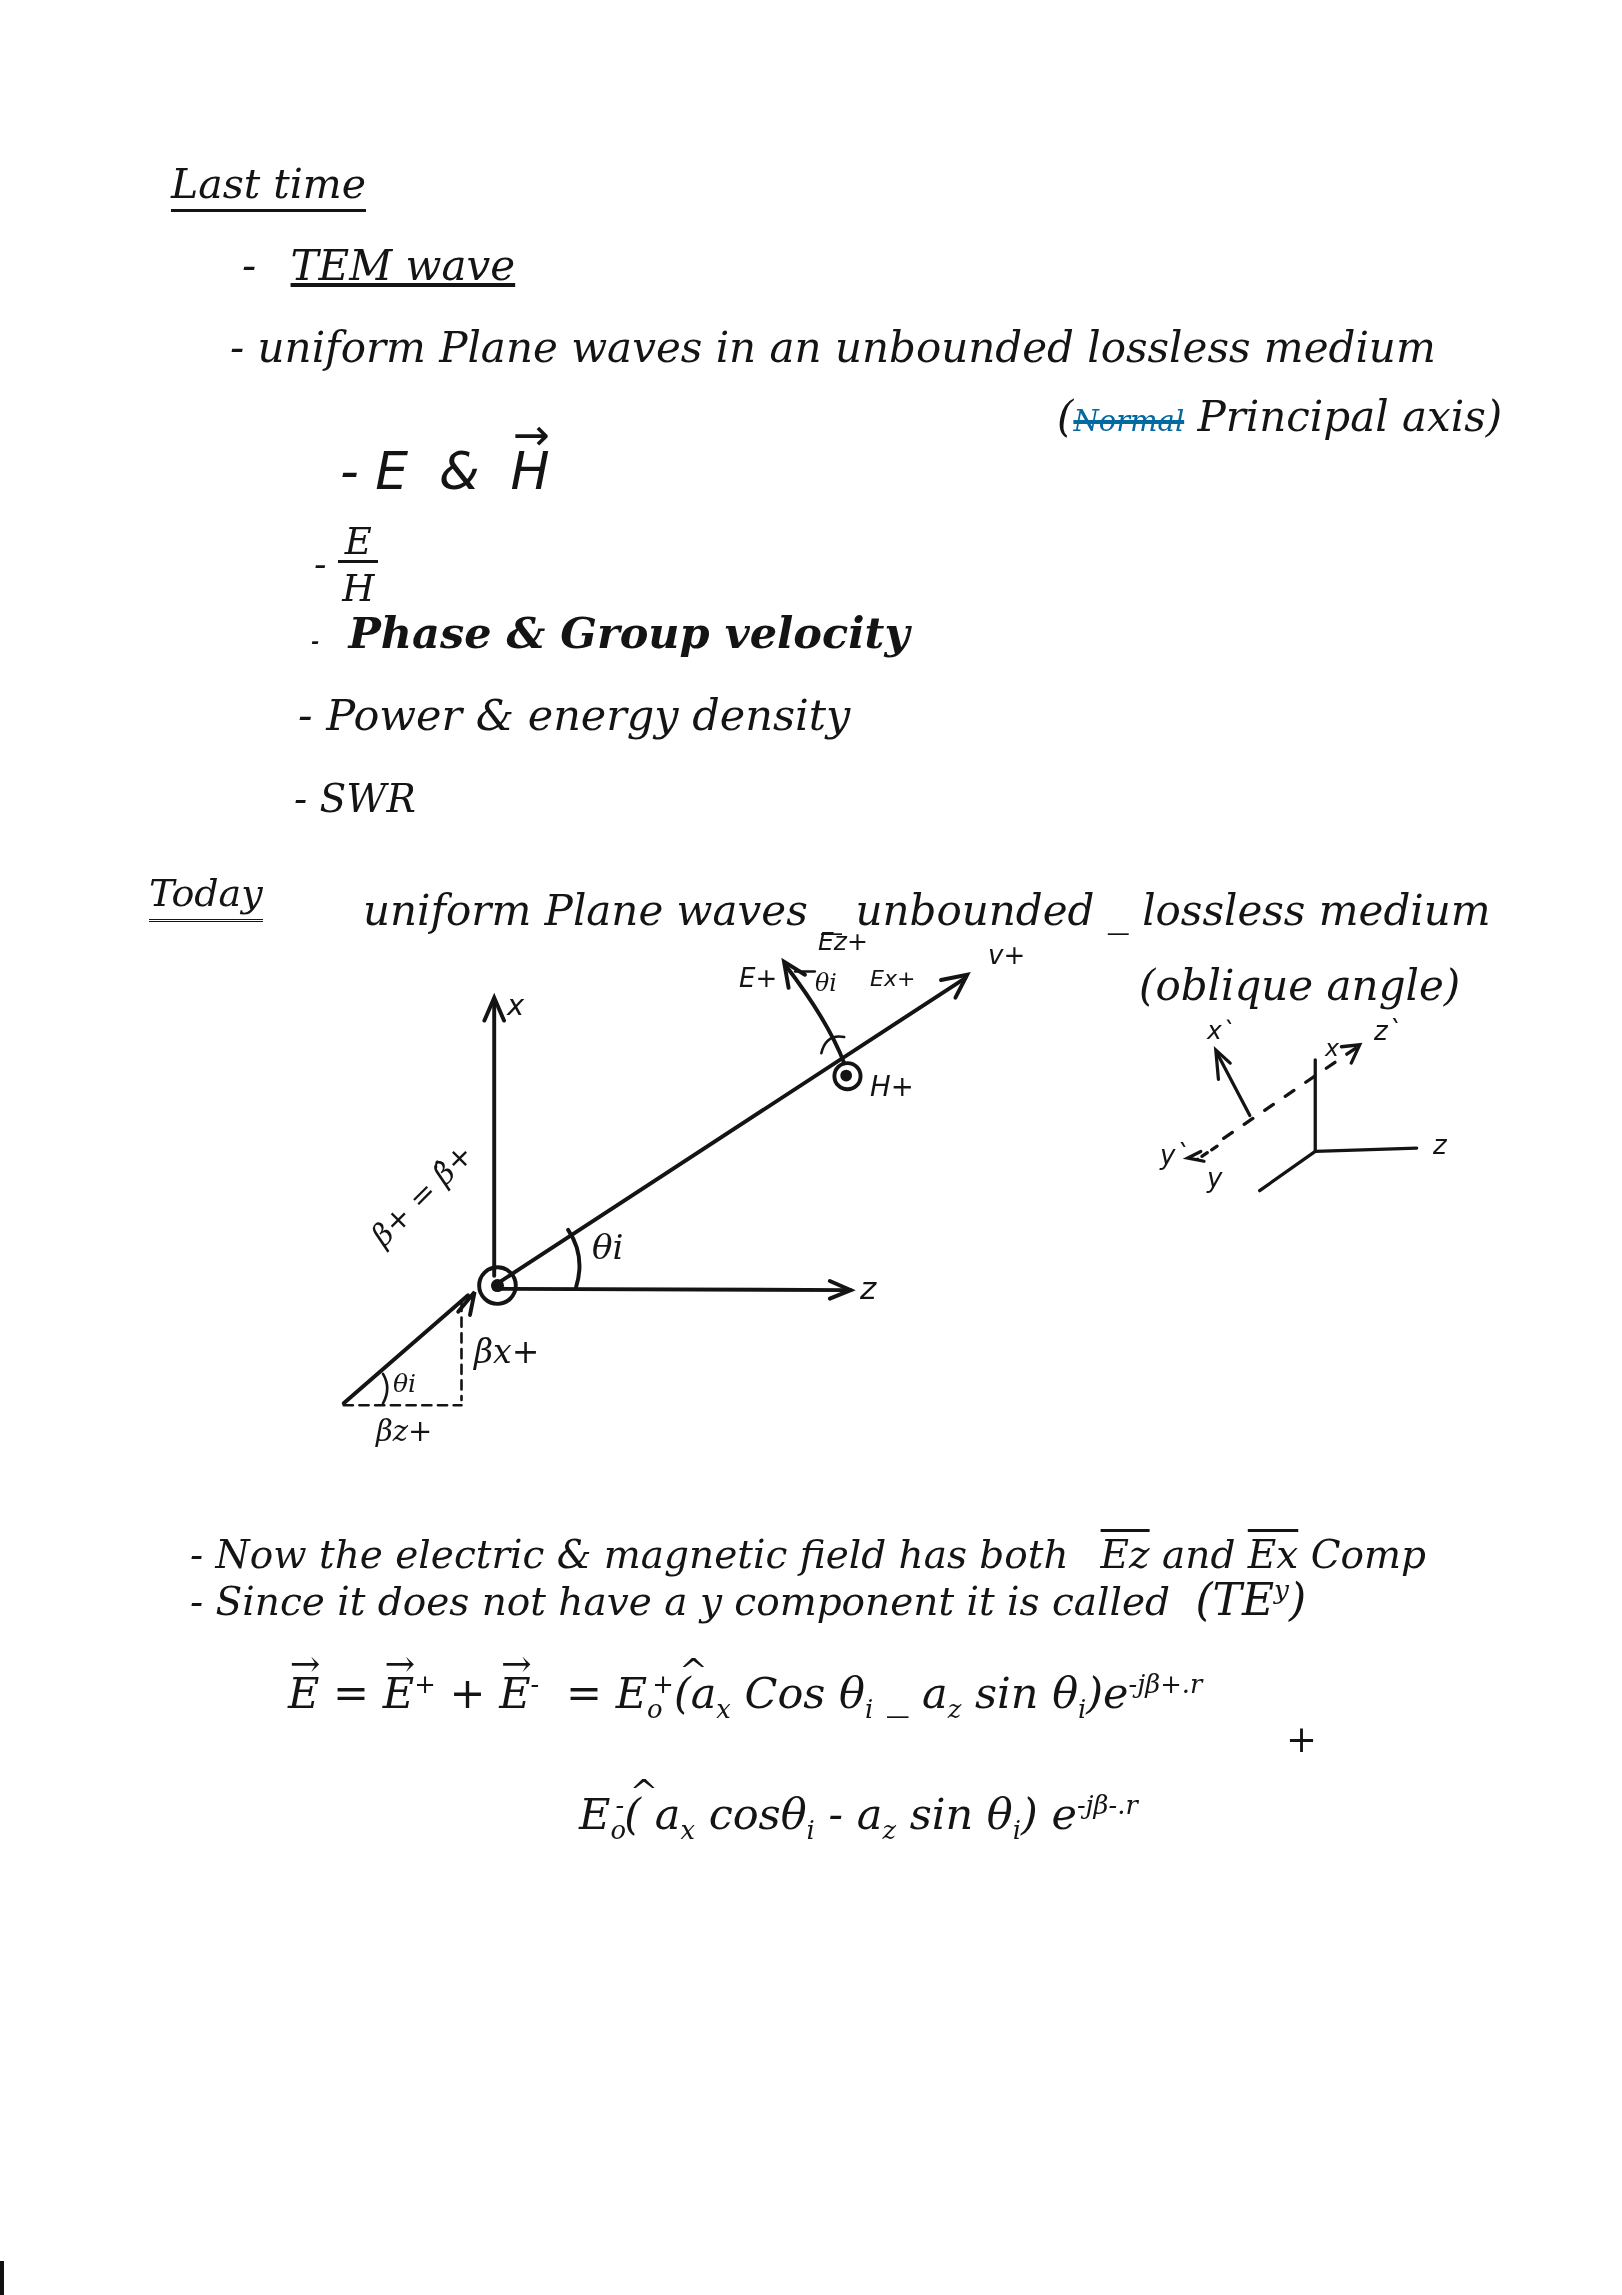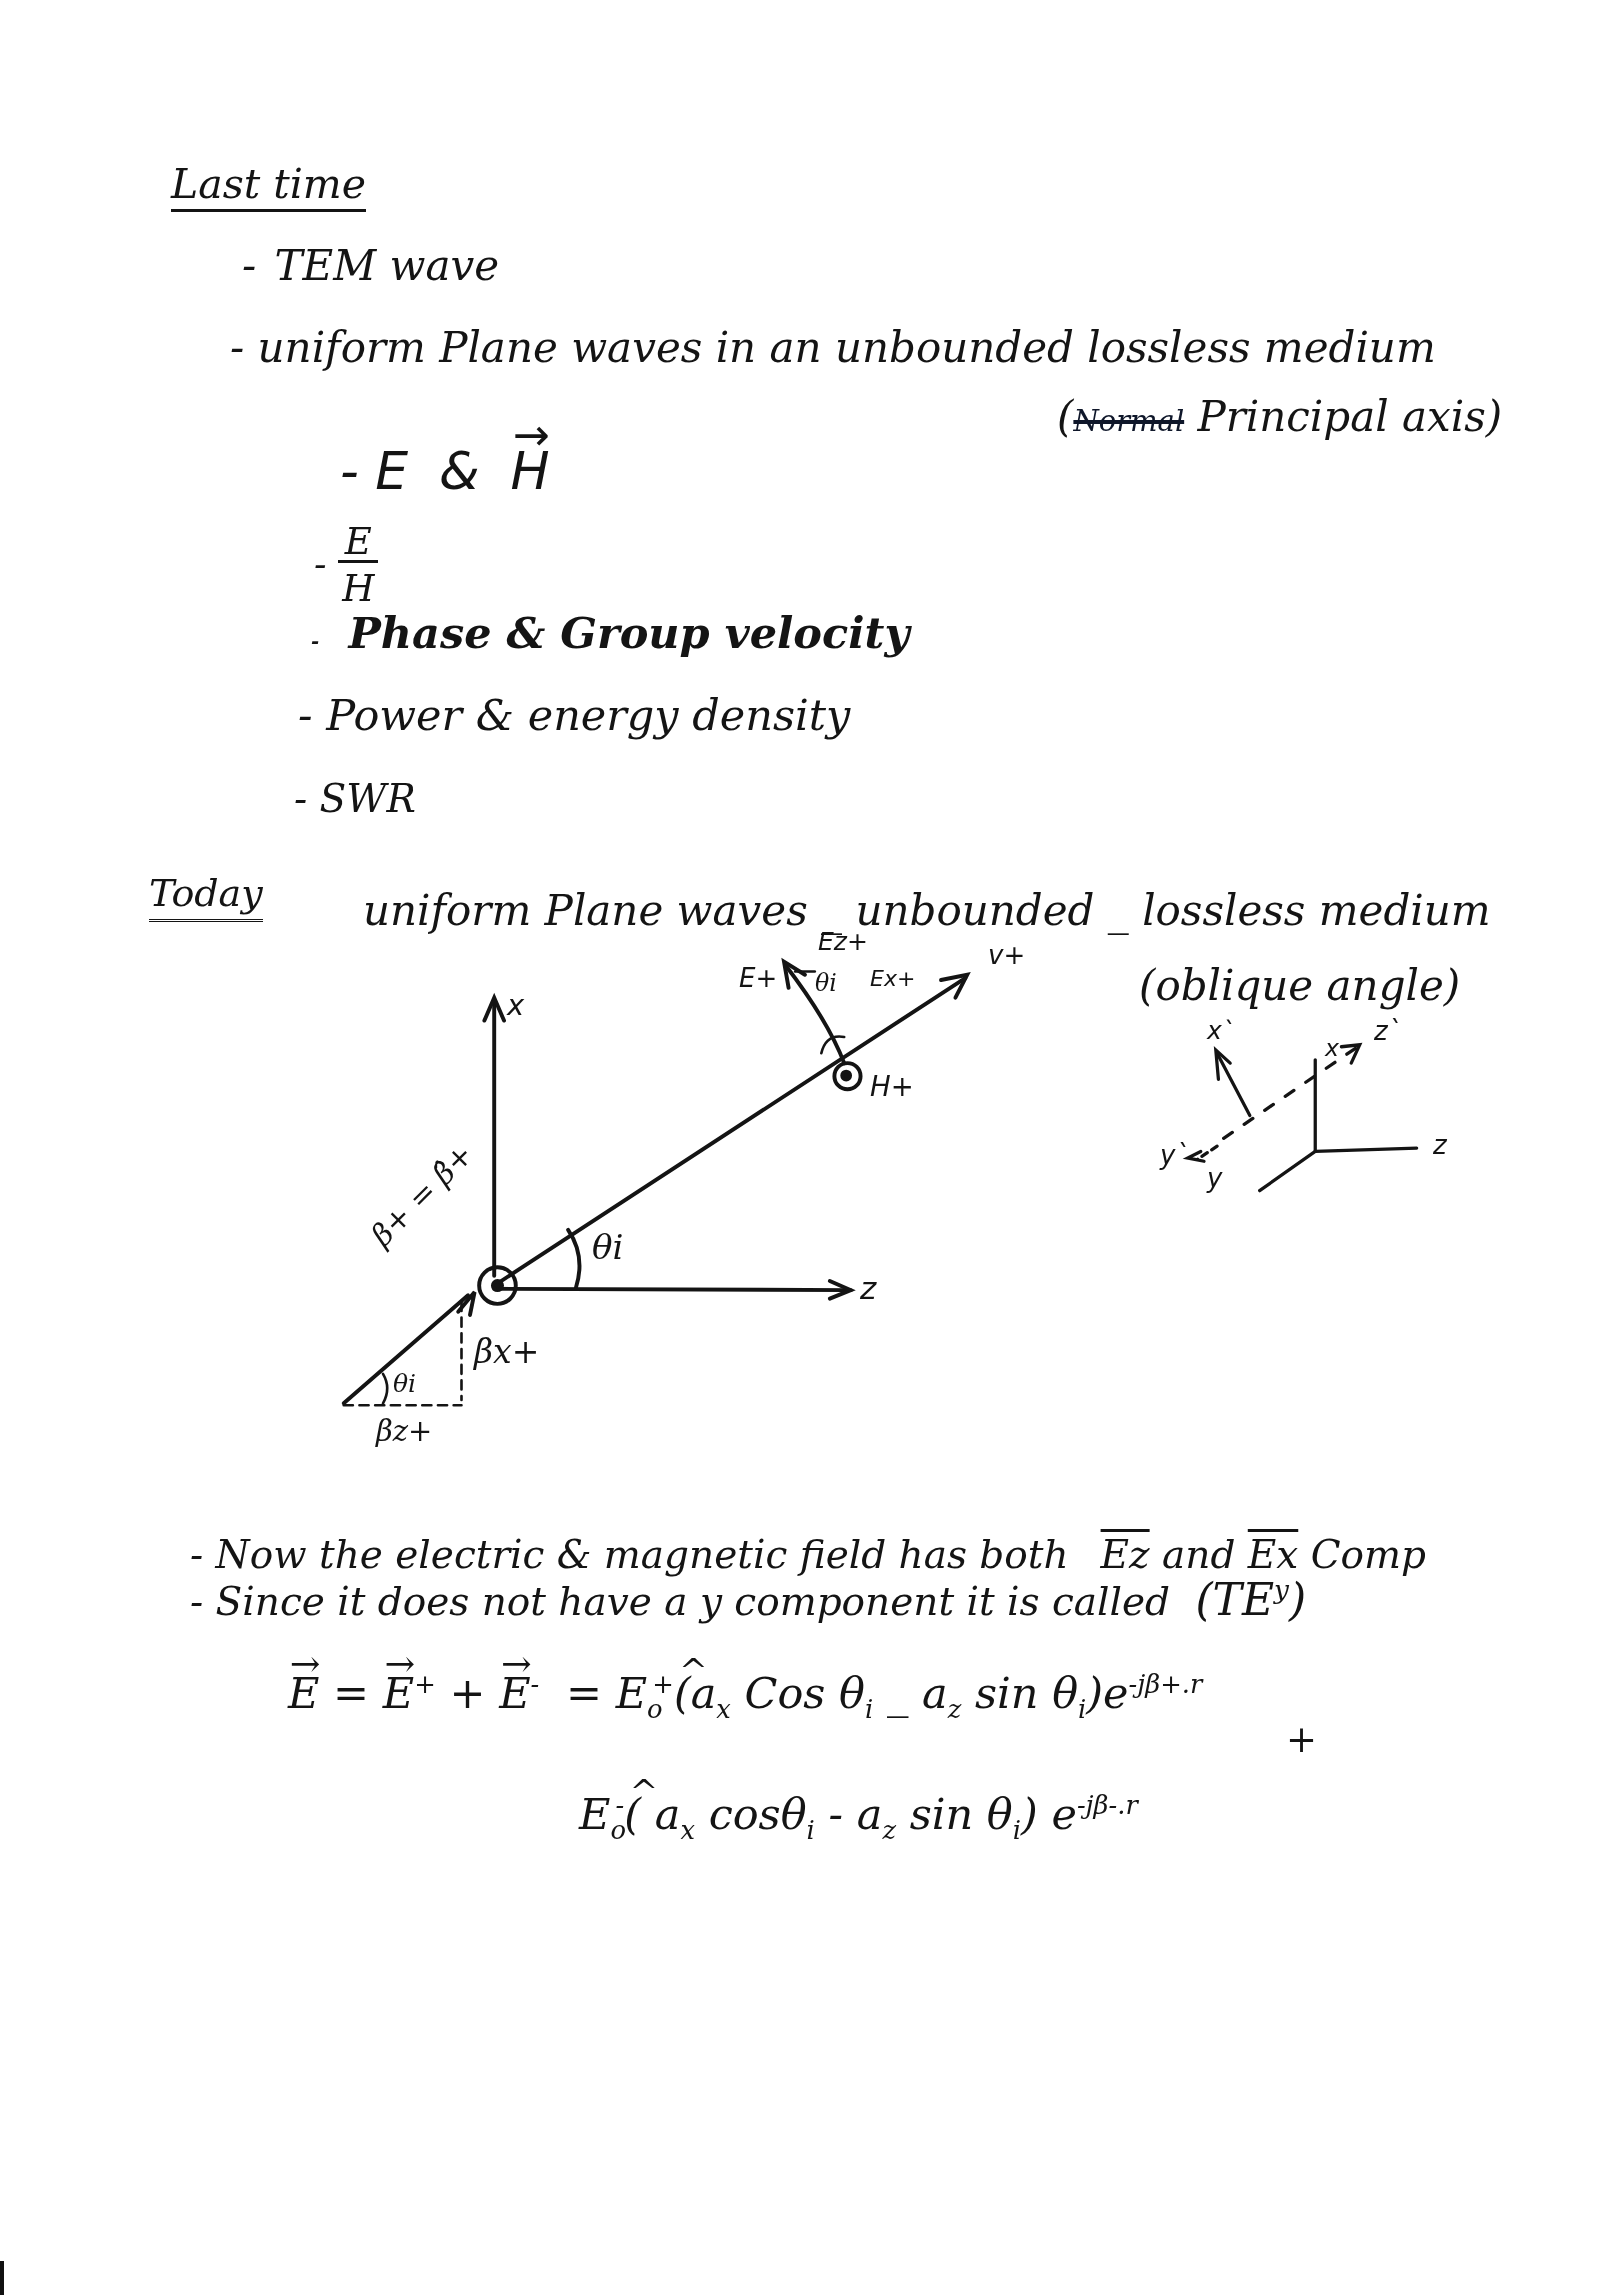--- a/index.html
+++ b/index.html
@@ -3,21 +3,21 @@
 <meta charset="utf-8">
 <style>
   html, body { margin: 0; padding: 0; background: #ffffff; }
   body { width: 1623px; height: 2295px; position: relative; overflow: hidden;
          font-family: "DejaVu Serif", serif; color: #111; }
   .hw { position: absolute; font-family: "DejaVu Serif", serif; font-style: italic;
         color: #141414; white-space: nowrap; line-height: 1; }
   .sans { font-family: "DejaVu Sans", sans-serif; }
   .ul { border-bottom: 3.9px solid #141414; padding-bottom: 4px; }
   .dul { border-bottom: 3.3px double #141414; padding-bottom: 6.5px; margin-top: 7px; }
-  .strike { text-decoration: line-through; text-decoration-thickness: 3.9px; color: #0f172a; }
+  .strike { text-decoration: line-through; text-decoration-thickness: 3.9px; color: #0369a1; }
   .frac { display: inline-block; text-align: center; vertical-align: middle; }
   .frac .num { display: block; border-bottom: 3.3px solid #141414; padding: 0 6.5px; }
   .frac .den { display: block; padding-top: 6.5px; }
   .vec { position: relative; display: inline-block; }
   .vec::before { content: "\2192"; position: absolute; top: -0.72em; left: 0.05em;
                  font-size: 0.85em; font-style: normal; }
   .hat { position: relative; display: inline-block; }
   .hat::before { content: "^"; position: absolute; top: -0.55em; left: 0.15em;
                  font-size: 0.8em; font-style: normal; }
   .bar { text-decoration: overline; text-decoration-thickness: 2.6px; }
@@ -25,21 +25,21 @@
   svg { position: absolute; overflow: visible; }
   .margin-mark { position: absolute; left: 0; top: 2261px; width: 3.9px; height: 35px; background: #111; }
 </style>
 </head>
 <body>
 
 <div class="hw ul" style="left:171px; top:164px; font-size:41px;">Last time</div>
 
 <div class="hw" style="left:242px; top:245px; font-size:42px;">
   <span>-</span>
-  <span style="margin-left:5px;">TEM wave</span>
+  <span style="margin-left:21px;text-decoration:underline;">TEM wave</span>
 </div>
 
 <div class="hw" style="left:230px; top:327px; font-size:42px;">
   <span>-</span>
   <span>uniform Plane waves in an unbounded lossless medium</span>
 </div>
 
 <div class="hw" style="left:1057px; top:396px; font-size:42px;">
   <span>(</span><span class="strike" style="font-size:29px;">Normal</span>
   <span>Principal axis)</span>

